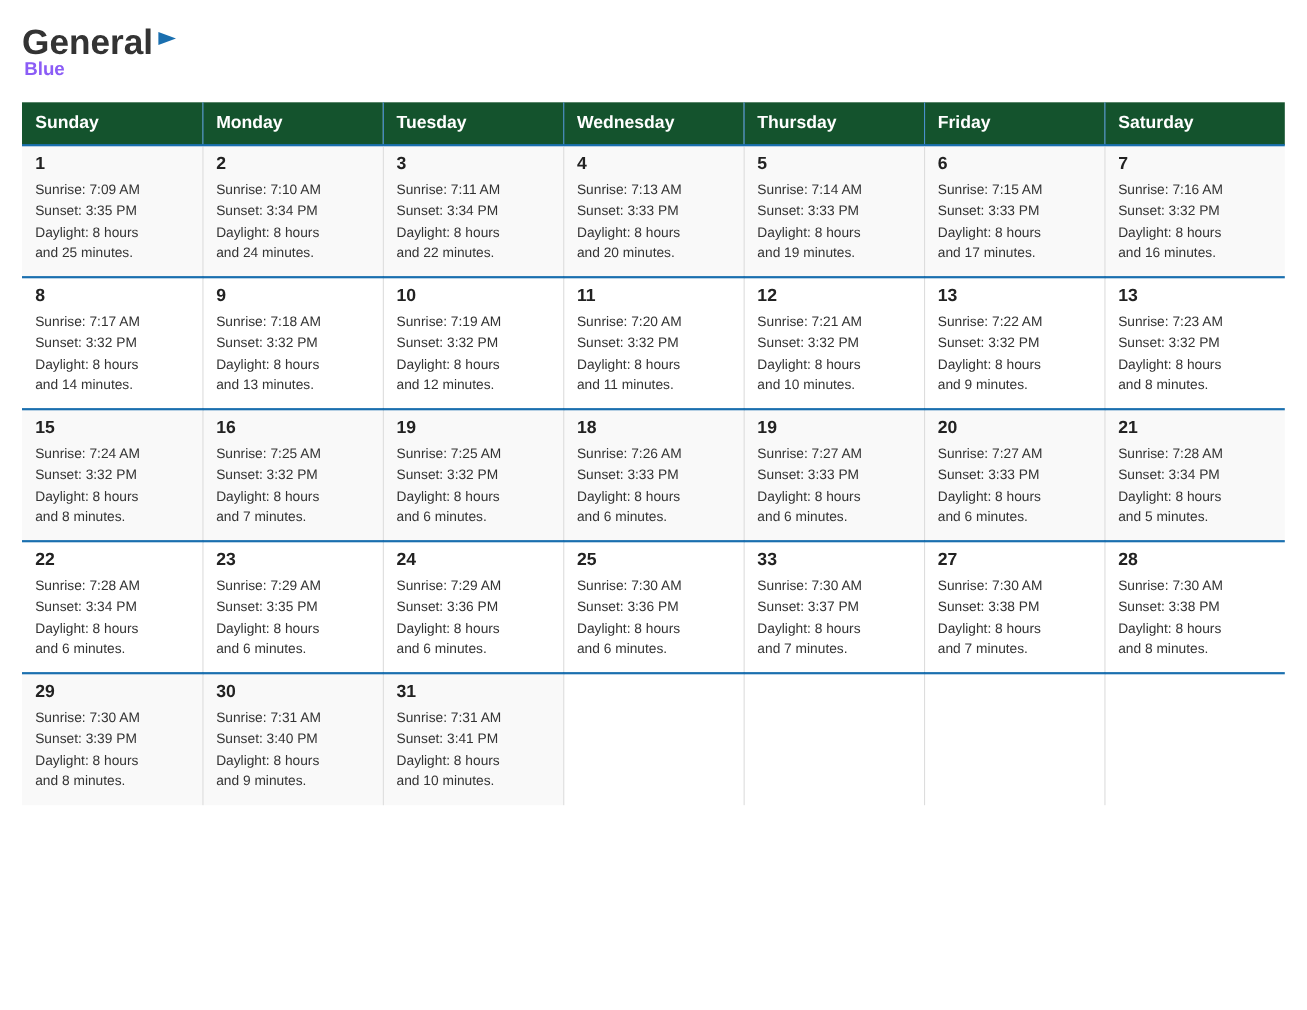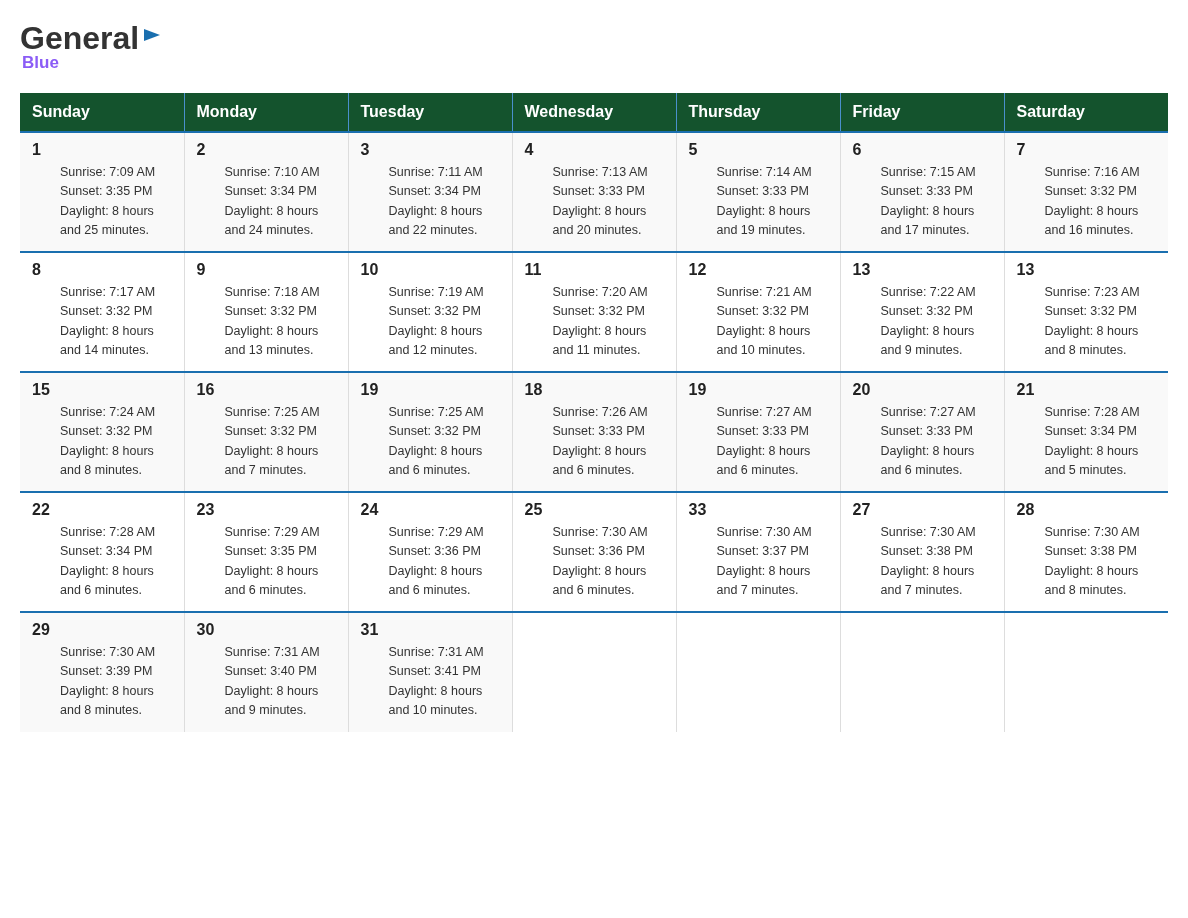--- a/index.html
+++ b/index.html
@@ -67,21 +67,20 @@
       font-size: 16px;
       font-weight: bold;
       color: #222;
       display: block;
       margin-bottom: 4px;
     }
     .day-info {
       font-size: 12.5px;
       line-height: 1.55;
       color: #333;
-      margin-left: 28px;
     }
     .empty-cell { background: #fff; }
     tbody tr:nth-child(odd) td { background: #f9f9f9; }
     tbody tr:nth-child(even) td { background: #fff; }
     
     .empty-cell { background: #fff !important; }
   </style>
 </head>
 <body>
 

